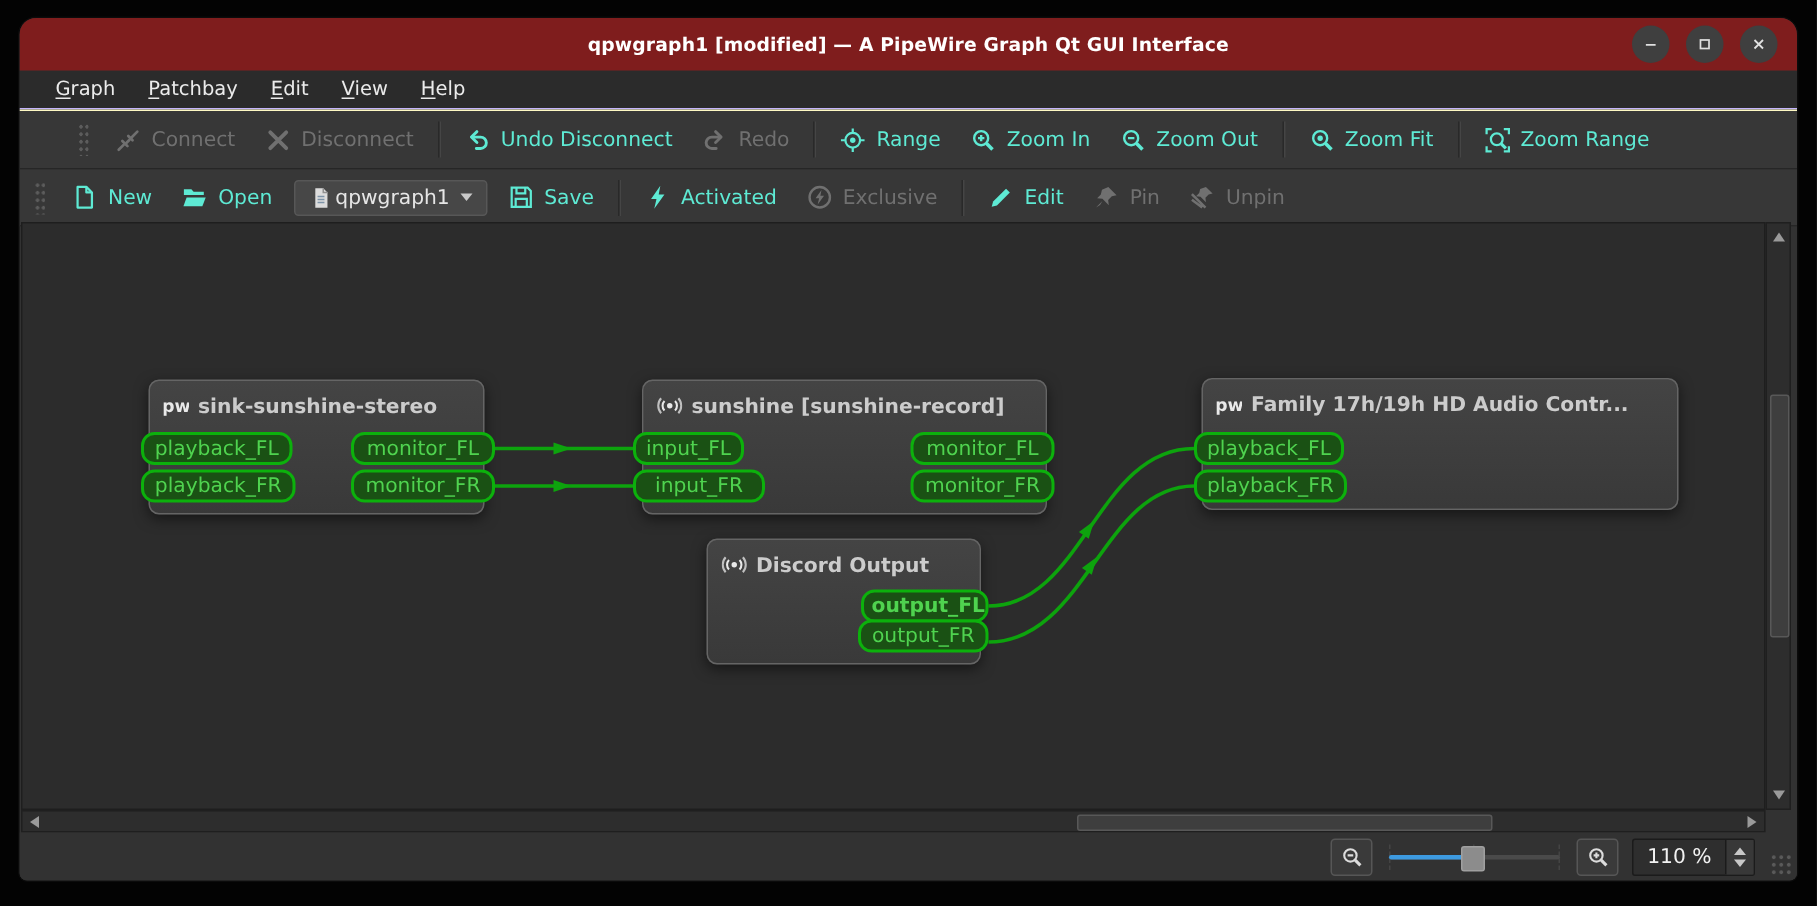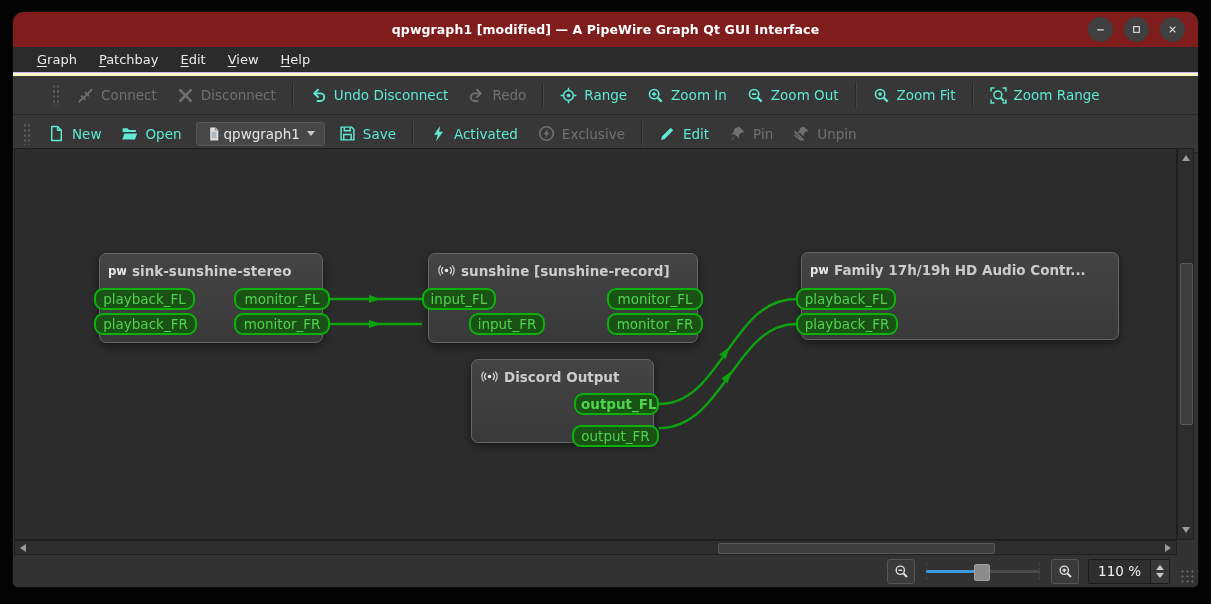--- a/index.html
+++ b/index.html
@@ -16,21 +16,21 @@
   .ctrl{width:25px;height:25px;border-radius:50%;background:#3f3f3f;display:flex;align-items:center;justify-content:center;}
   .ctrl svg{width:13px;height:13px;stroke:#e0e0e0;}
 
   
   .menubar{height:25px;background:#2b2b2b;display:flex;align-items:center;padding-left:13px;border-bottom:1px solid #c4b5fd;}
   .menu-item{color:#ebebeb;font-size:13px;padding:2px 11px 3px 11px;}
   .menu-item u{text-decoration:underline;text-underline-offset:2px;}
 
   
   .toolbar{height:37px;background:#373737;border-bottom:1px solid #262626;display:flex;align-items:center;padding-left:6px;}
-  .toolbar.first{border-top:3px solid #fef9c3;height:38px;padding-left:35px;}
+  .toolbar.first{border-top:1px solid #fef9c3;height:38px;padding-left:35px;}
   .tb-handle{width:7px;height:22px;margin:0 8px 0 4px;
      background-image:radial-gradient(circle,#5c5c5c 1px,transparent 1.3px);background-size:4px 5px;}
   .tb-btn{display:flex;align-items:center;gap:7px;padding:5px 10px;border-radius:3px;color:#5eead4;font-size:13.5px;white-space:nowrap;}
   .tb-btn svg{width:17px;height:17px;flex:none;}
   .tb-btn.disabled{color:#707070;}
   .tb-sep{width:0;height:24px;border-left:1px solid #292929;border-right:1px solid #454545;margin:0 6px;}
   .combo{display:flex;align-items:center;gap:2px;background:#474747;border:1px solid #575757;border-radius:3px;
          padding:3px 9px;margin:0 4px;color:#e6e6e6;font-size:13.5px;}
   .combo svg{width:16px;height:16px;}
   .combo .arrow{width:0;height:0;border-left:4px solid transparent;border-right:4px solid transparent;border-top:5px solid #c9c9c9;margin-left:5px;}
@@ -335,27 +335,27 @@
           <path d="M644 255 C707 255 716 150 781 150" fill="none" stroke="#0da30d" stroke-width="2.4"></path>
           <path d="M-6 -4 L6 0 L-6 4 Z" fill="#0da30d" transform="translate(711,203) rotate(-55)"></path>
           <path d="M644 279 C709 279 720 175 781 175" fill="none" stroke="#0da30d" stroke-width="2.4"></path>
           <path d="M-6 -4 L6 0 L-6 4 Z" fill="#0da30d" transform="translate(713,227) rotate(-55)"></path>
         </svg>
         <div class="port" style="left: 79px; top: 139px; width: 101px; background: rgb(26, 81, 20); border-color: rgb(12, 177, 12); color: rgb(79, 211, 79);">playback_FL</div>
         <div class="port" style="left: 79px; top: 164px; width: 103px; background: rgb(26, 81, 20); border-color: rgb(12, 177, 12); color: rgb(79, 211, 79);">playback_FR</div>
         <div class="port" style="left: 219px; top: 139px; width: 96px; background: rgb(26, 81, 20); border-color: rgb(12, 177, 12); color: rgb(79, 211, 79);">monitor_FL</div>
         <div class="port" style="left: 219px; top: 164px; width: 96px; background: rgb(26, 81, 20); border-color: rgb(12, 177, 12); color: rgb(79, 211, 79);">monitor_FR</div>
         <div class="port" style="left: 407px; top: 139px; width: 74px; background: rgb(26, 81, 20); border-color: rgb(12, 177, 12); color: rgb(79, 211, 79);">input_FL</div>
-        <div class="port" style="left: 407px; top: 164px; width: 76px; background: rgb(26, 81, 20); border-color: rgb(12, 177, 12); color: rgb(79, 211, 79); margin-left: 47px;">input_FR</div>
+        <div class="port" style="left: 407px; top: 164px; width: 88px; background: rgb(26, 81, 20); border-color: rgb(12, 177, 12); color: rgb(79, 211, 79);">input_FR</div>
         <div class="port" style="left: 592px; top: 139px; width: 96px; background: rgb(26, 81, 20); border-color: rgb(12, 177, 12); color: rgb(79, 211, 79);">monitor_FL</div>
         <div class="port" style="left: 592px; top: 164px; width: 96px; background: rgb(26, 81, 20); border-color: rgb(12, 177, 12); color: rgb(79, 211, 79);">monitor_FR</div>
         <div class="port" style="left: 781px; top: 139px; width: 100px; background: rgb(26, 81, 20); border-color: rgb(12, 177, 12); color: rgb(79, 211, 79);">playback_FL</div>
         <div class="port" style="left: 781px; top: 164px; width: 102px; background: rgb(26, 81, 20); border-color: rgb(12, 177, 12); color: rgb(79, 211, 79);">playback_FR</div>
         <div class="port" style="left: 559px; top: 244px; width: 85px; background: rgb(26, 81, 20); border-color: rgb(12, 177, 12); color: rgb(79, 211, 79); font-weight: bold;">output_FL</div>
-        <div class="port" style="left: 557px; top: 276px; width: 87px; background: rgb(26, 81, 20); border-color: rgb(12, 177, 12); color: rgb(79, 211, 79);">output_FR</div>
+        <div class="port" style="left: 557px; top: 264px; width: 87px; background: rgb(26, 81, 20); border-color: rgb(12, 177, 12); color: rgb(79, 211, 79);">output_FR</div>
       </div>
 
     <div class="vscroll">
       <div class="sc-arrow" style="left:4px;top:6px;border-left:4.5px solid transparent;border-right:4.5px solid transparent;border-bottom:6px solid #9a9a9a;"></div>
       <div class="sc-thumb" style="left:2px;top:114px;width:11px;height:160px;"></div>
       <div class="sc-arrow" style="left:4px;bottom:6px;border-left:4.5px solid transparent;border-right:4.5px solid transparent;border-top:6px solid #9a9a9a;"></div>
     </div>
 
     <div class="hscroll">
       <div class="sc-arrow" style="left:5px;top:3px;border-top:4.5px solid transparent;border-bottom:4.5px solid transparent;border-right:6px solid #9a9a9a;"></div>

